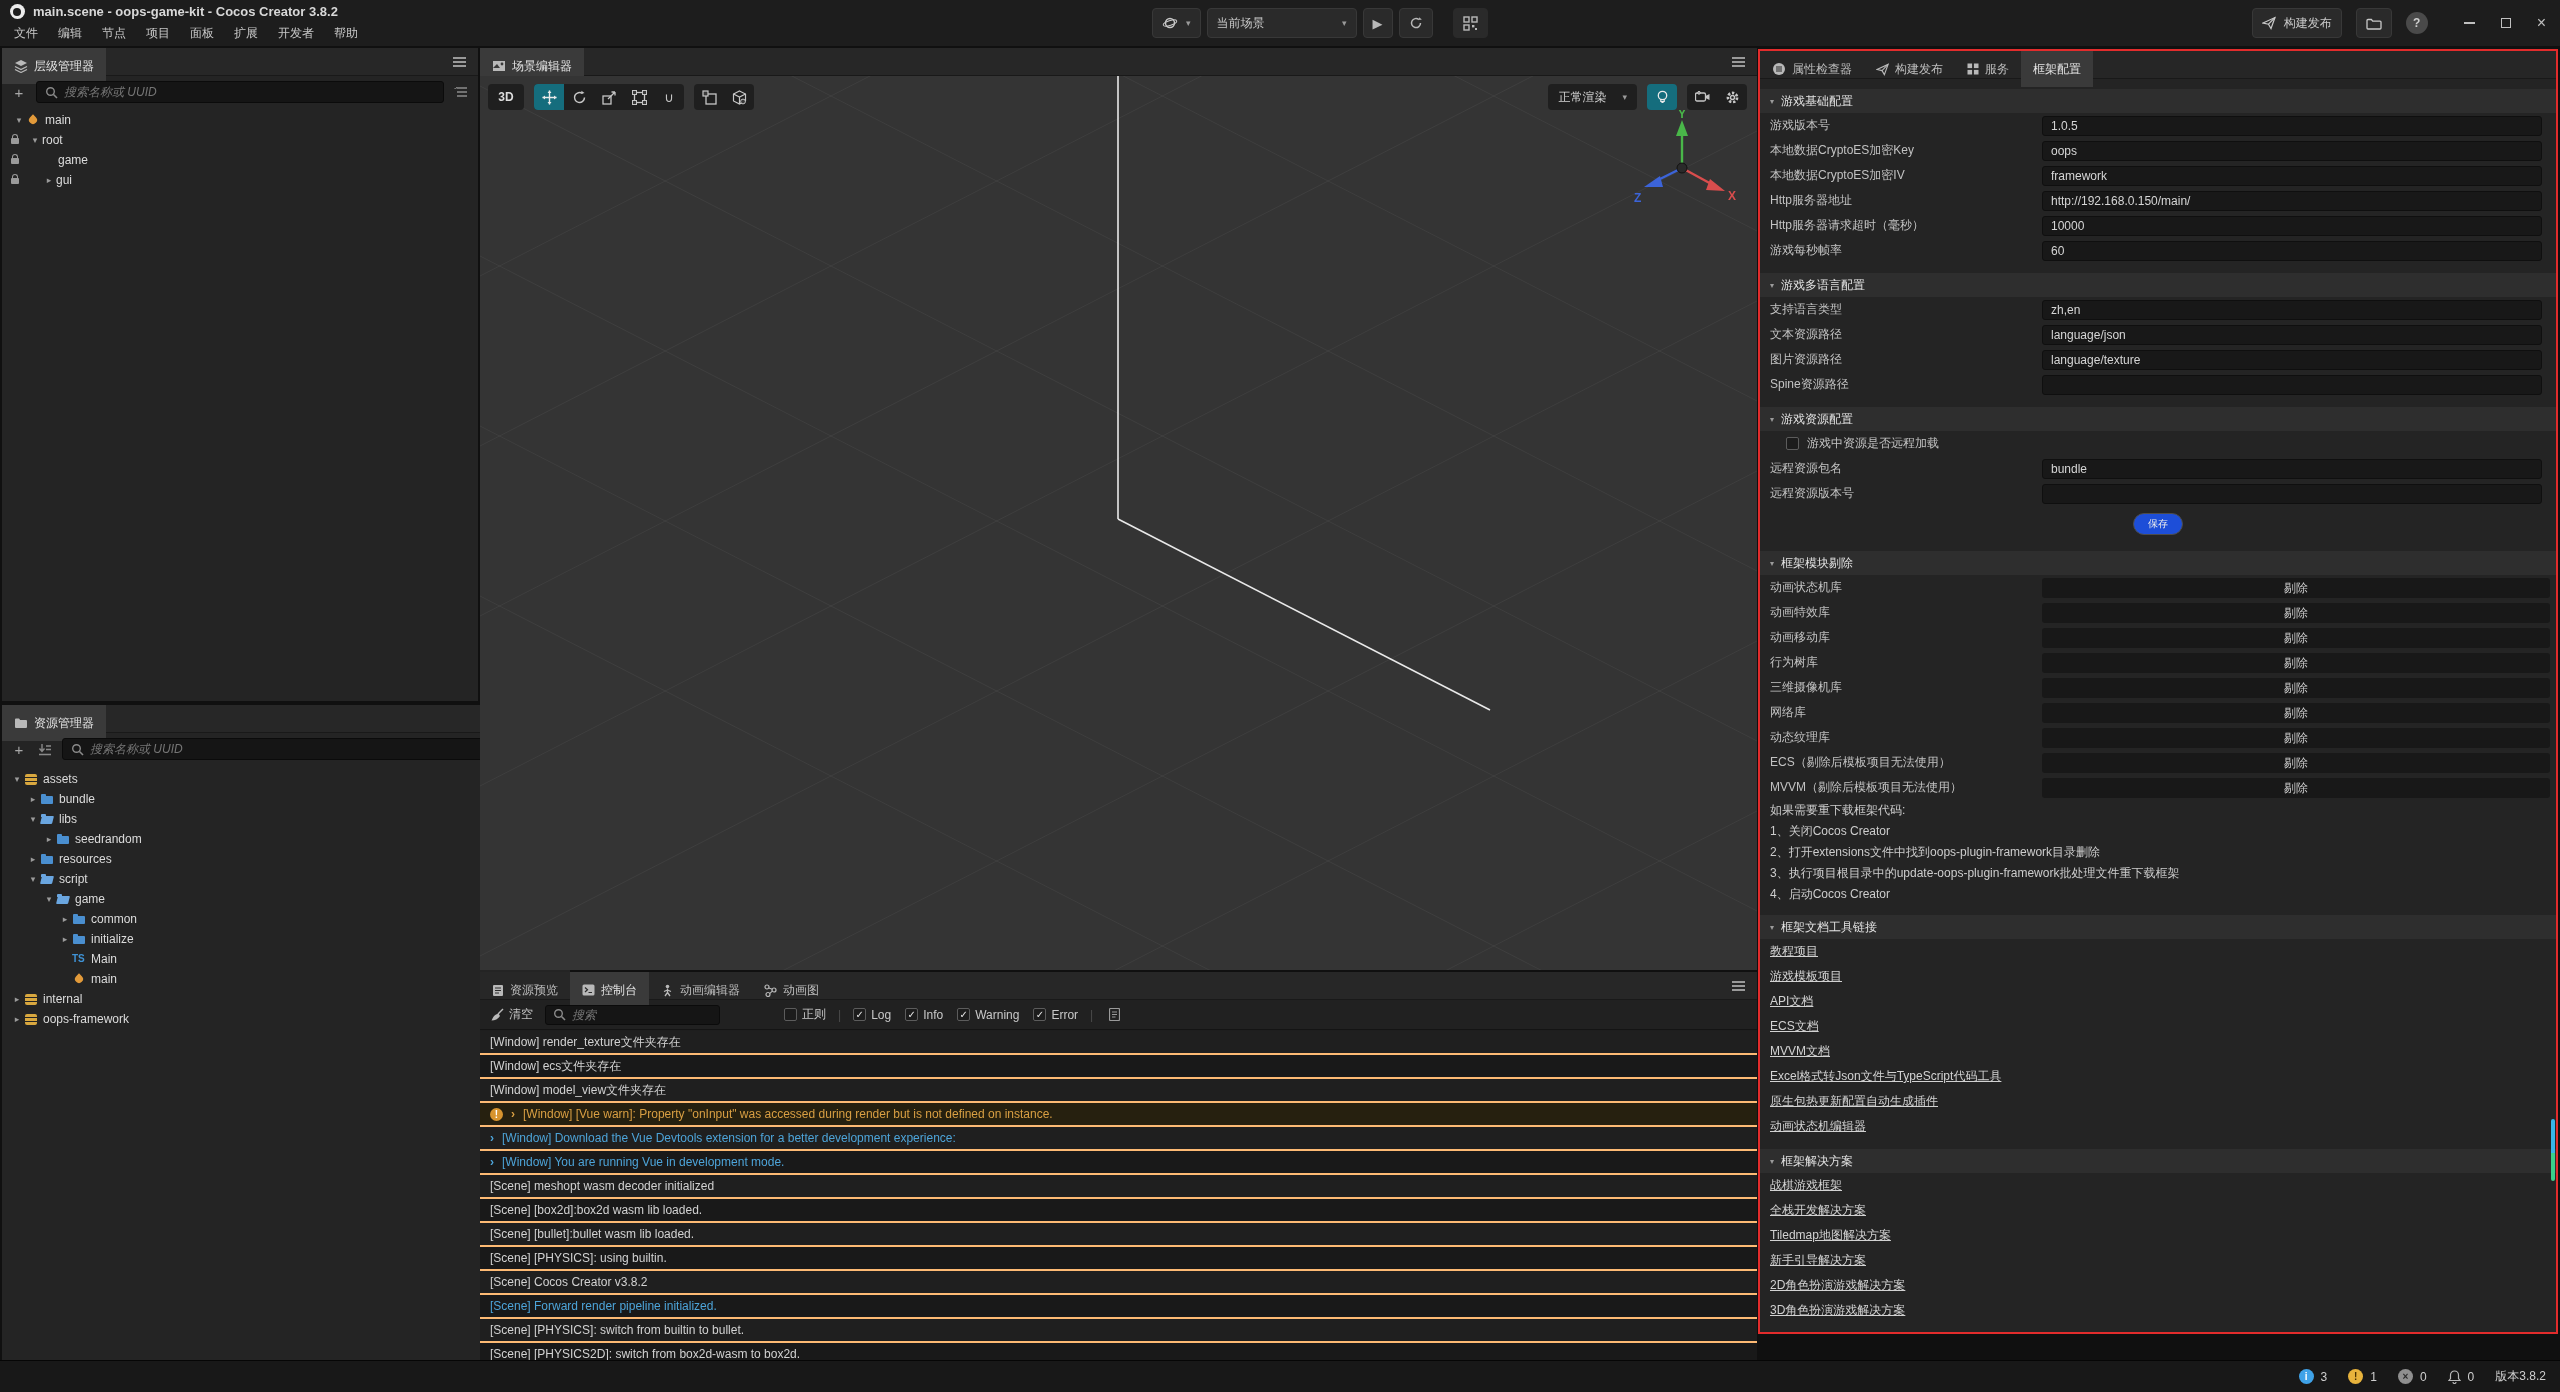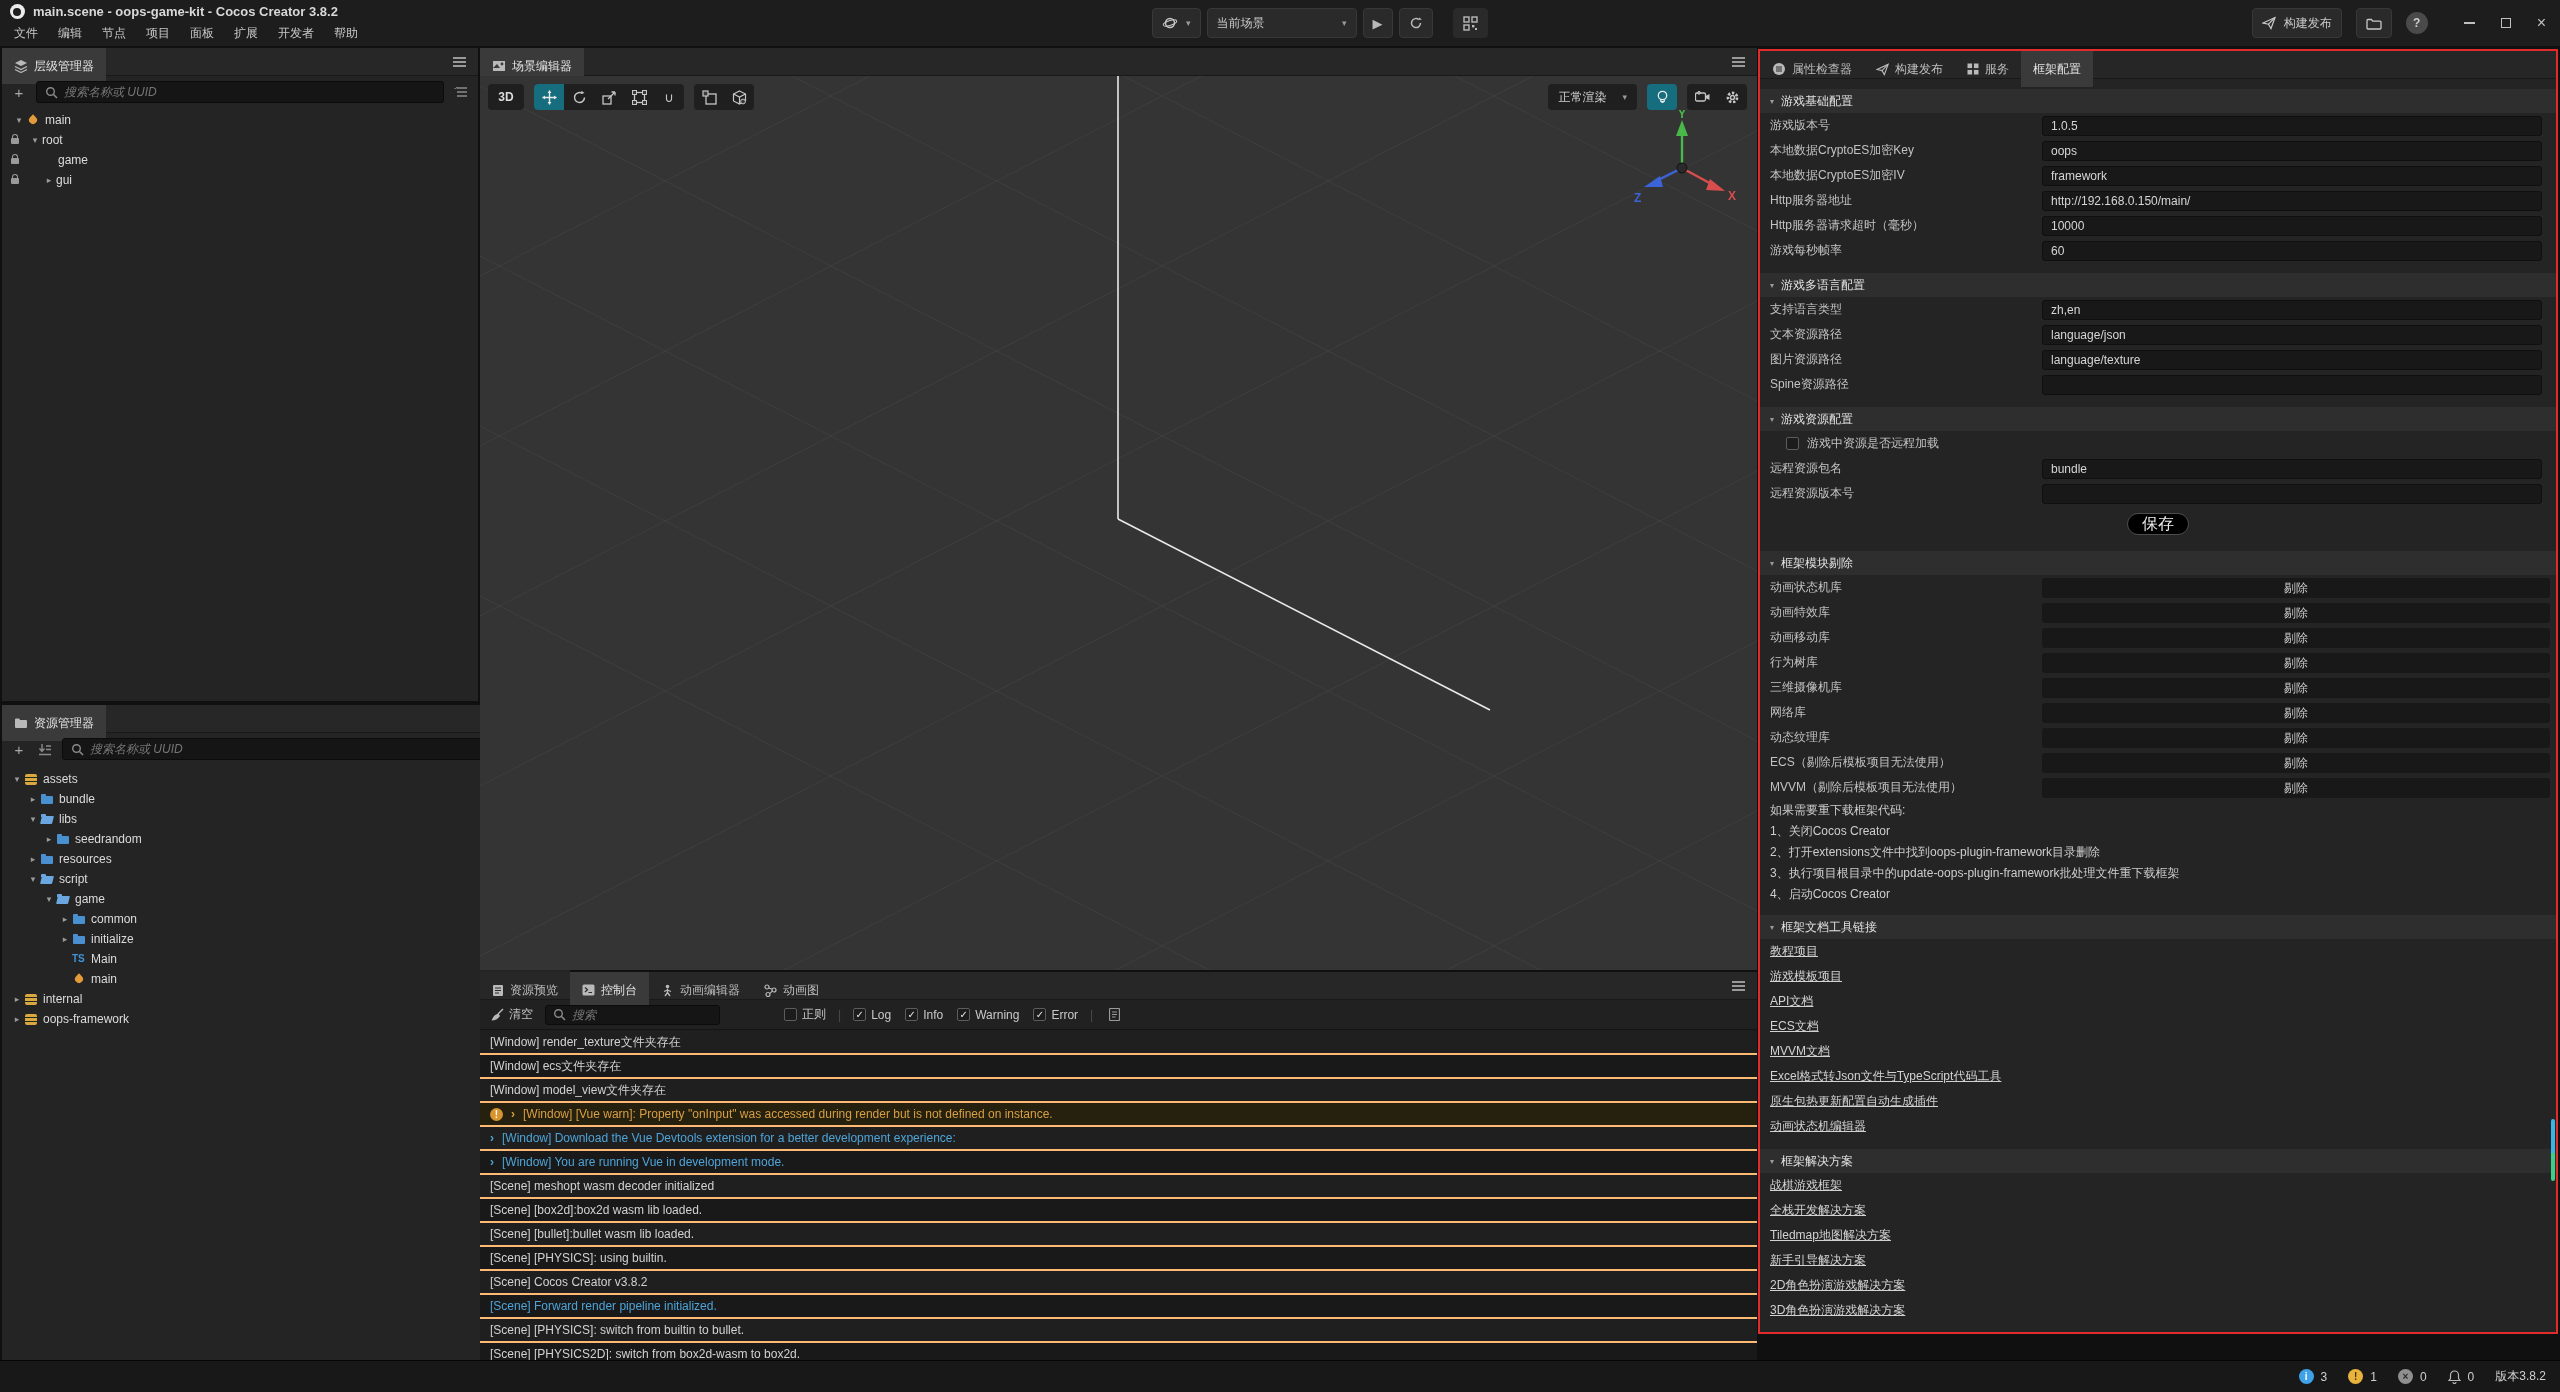--- a/index.html
+++ b/index.html
@@ -87,21 +87,21 @@
   .sec:first-of-type{margin-top:2px}
   .sec .chev{font-size:8px}
   .crow{display:flex;align-items:center;height:25px;padding-left:10px}
   .clabel{width:272px;color:#c2c2c2;flex:none;white-space:nowrap;overflow:hidden}
   .cval{flex:1;margin-right:14px;background:#181818;border:1px solid #0f0f0f;height:20px;border-radius:3px;line-height:18px;padding:0 8px;color:#d6d6d6;white-space:nowrap;overflow:hidden}
   .mbtn{flex:1;margin-right:6px;background:#181818;height:20px;border-radius:3px;text-align:center;line-height:20px;color:#cdcdcd}
   .note{padding-left:10px;height:21px;line-height:21px;color:#cdcdcd;white-space:nowrap}
   .linkrow{height:25px;display:flex;align-items:center;padding-left:10px}
   .link{color:#d2d2d2;text-decoration:underline}
   .saverow{display:flex;justify-content:center;padding:7px 0 6px}
-  .savebtn{background:#000000;border:1px solid #4c4c4c;border-radius:11px;color:#ececec;height:22px;padding:0 14px;font-size:16px;font-family:"Liberation Sans",sans-serif}
+  .savebtn{background:#1d4ed8;border:1px solid #4c4c4c;border-radius:11px;color:#ececec;height:22px;padding:0 14px;font-size:10px;font-family:"Liberation Sans",sans-serif}
   .chkrow{display:flex;align-items:center;gap:8px;height:25px;padding-left:26px;color:#c2c2c2}
   .rscroll{position:absolute;right:1px;top:1068px;width:4px;height:62px;border-radius:2px;background:linear-gradient(#38b6e8 0 55%,#3bd08a 55% 100%)}
   
   #statusbar{left:0;top:1360px;width:2560px;height:32px;background:#181818;border-top:1px solid #060606;display:flex;align-items:center}
   .statr{margin-left:auto;display:flex;align-items:center;gap:7px;padding-right:14px;color:#cfcfcf}
   .sic{width:15px;height:15px;border-radius:50%;display:flex;align-items:center;justify-content:center;font-size:10px;font-weight:bold;flex:none}
   .sic.info{background:#3fa2e8;color:#fff}
   .sic.warn{background:#e8b33c;color:#463000}
   .sic.err{background:#8f8f8f;color:#2a2a2a}
   .gap14{width:7px}

